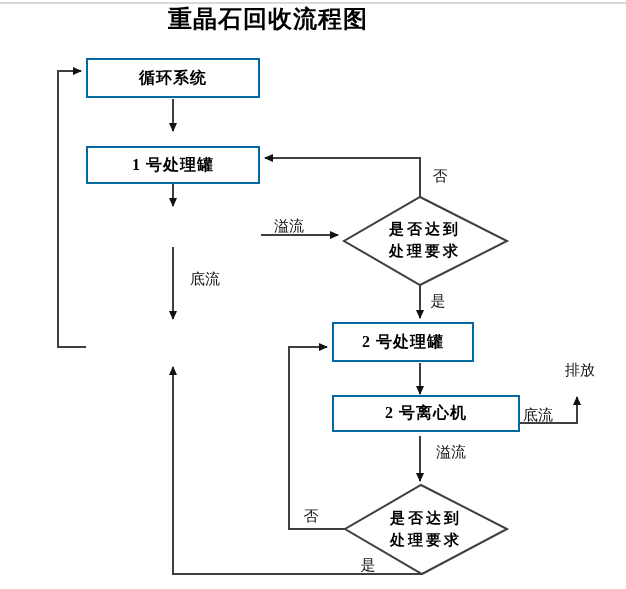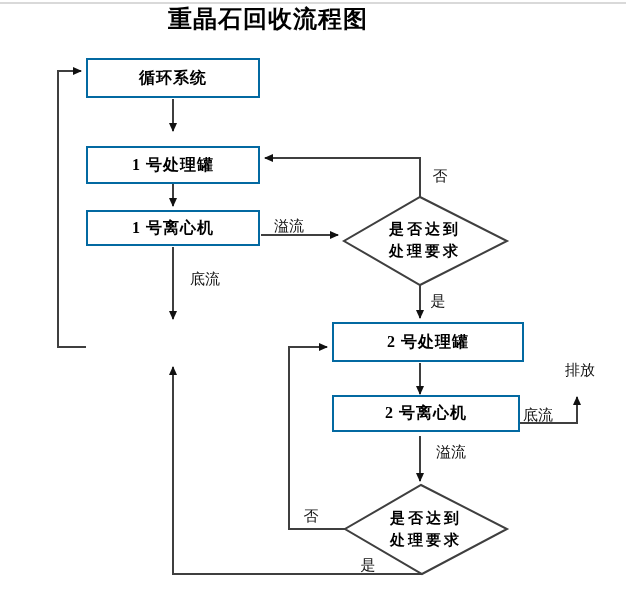--- a/index.html
+++ b/index.html
@@ -116,26 +116,23 @@
   </svg>
 
   <div class="box" style="left:86px; top:58px; width:174px; height:40px;">
     <span class="box-label">循环系统</span>
   </div>
 
   <div class="box" style="left:86px; top:135px; width:174px; height:38px;margin-top:11px;">
     <span class="box-label">1 号处理罐</span>
   </div>
 
-  <div class="box" style="left:86px; top:210px; width:174px; height:36px;">
-    <span class="box-label">1 号离心机</span>
-  </div>
 
 
-  <div class="box" style="left:332px; top:322px; width:192px; height:40px;">
+  <div class="box" style="left:332px; top:322px; width:142px; height:40px;">
     <span class="box-label">2 号处理罐</span>
   </div>
 
   <div class="box" style="left:332px; top:395px; width:188px; height:37px;">
     <span class="box-label">2 号离心机</span>
   </div>
 
   <div class="diamond-label" style="left:425px; top:241px;">是否达到
 处理要求</div>
   <div class="diamond-label" style="left:426px; top:530px;">是否达到

